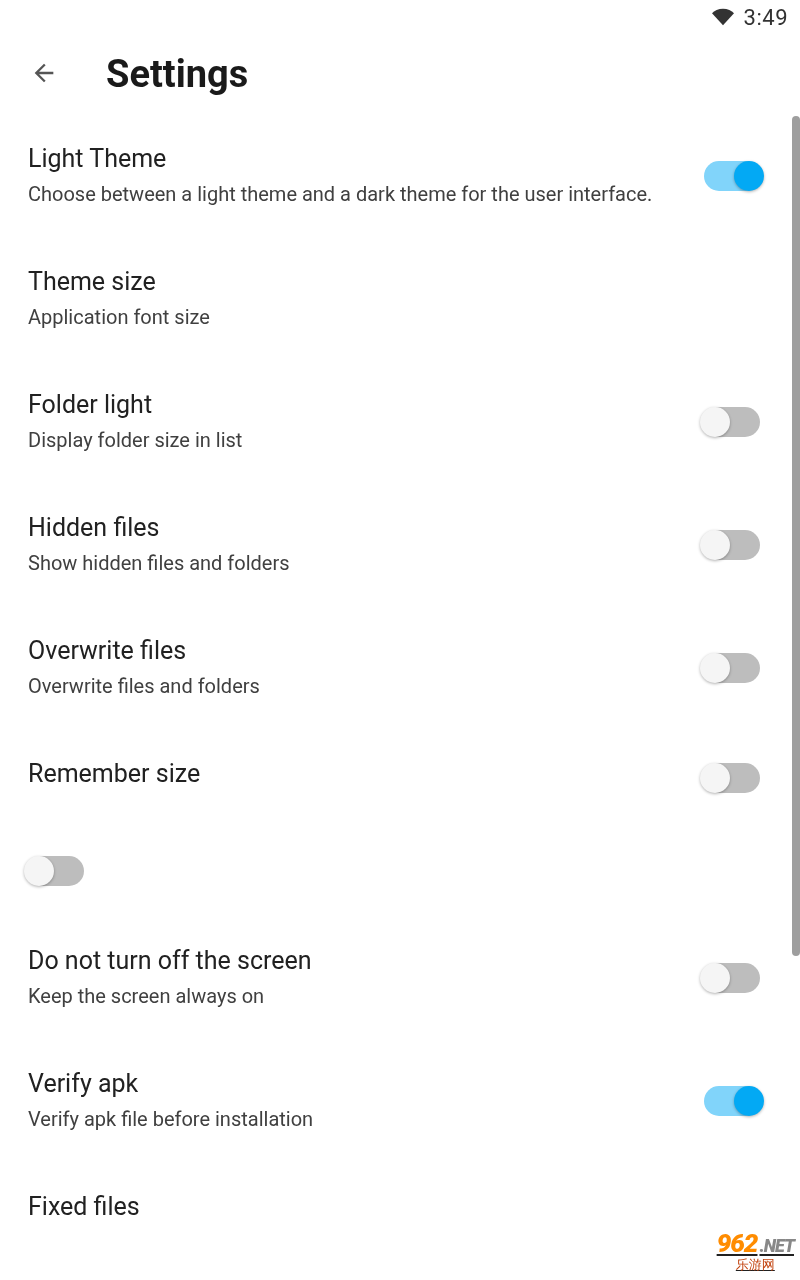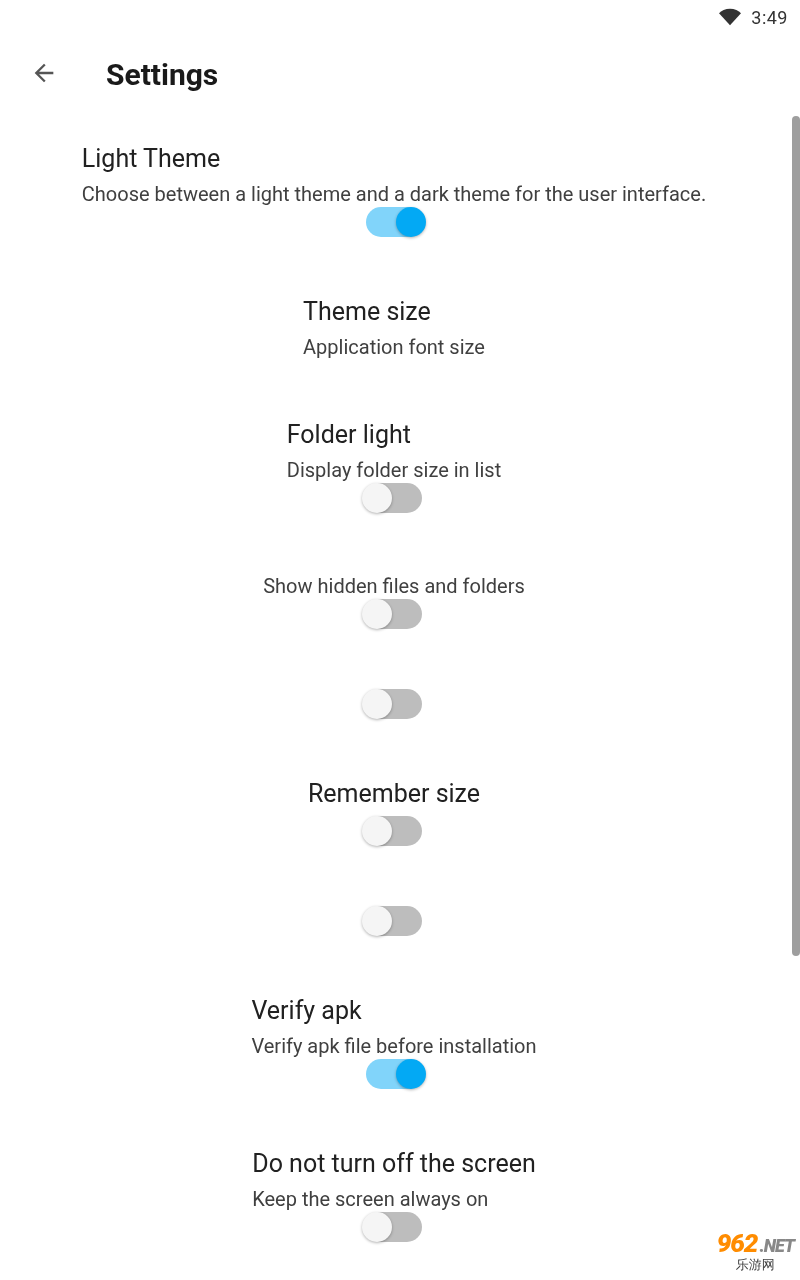--- a/index.html
+++ b/index.html
@@ -1,40 +1,40 @@
 <!DOCTYPE html>
 <html><head>
 <meta charset="utf-8">
 <style>
   * { margin: 0; padding: 0; box-sizing: border-box; }
   html, body { width: 800px; height: 1280px; overflow: hidden; background: #fff; font-family: Roboto, "Helvetica Neue", Arial, sans-serif; color: #212121; }
   .status-bar { height: 34px; display: flex; justify-content: flex-end; align-items: center; padding: 0 12px; gap: 10px; }
   .status-bar .wifi svg { width: 22px; height: 22px; display: block; }
-  .status-bar .time { font-size: 18px; color: #333; letter-spacing: 0.5px; }
+  .status-bar .time { font-size: 22px; color: #333; letter-spacing: 0.5px; }
   .app-bar { height: 80px; display: flex; align-items: center; padding: 0 20px; }
   .app-bar .back { width: 48px; height: 48px; display: flex; align-items: center; justify-content: center; border: none; background: transparent; cursor: pointer; }
   .app-bar .back svg { width: 28px; height: 28px; }
-  .app-bar .title { font-size: 30px; font-weight: 700; margin-left: 38px; color: #1a1a1a; }
+  .app-bar .title { font-size: 38px; font-weight: 700; margin-left: 38px; color: #1a1a1a; }
   .scroll-wrap { position: relative; height: calc(1280px - 34px - 80px); }
   .scrollbar { position: absolute; right: 0; top: 2px; width: 8px; height: 840px; background: #9e9e9e; border-radius: 4px; }
   .list { padding: 0 0 0 0; }
-  .row { display: flex; align-items: center; padding: 30px 40px 30px 28px; flex-direction: column; }
+  .row { display: flex; align-items: center; padding: 30px 40px 30px 28px; }
   .row .txt { flex: 1; min-width: 0; }
   .row .primary { font-size: 25px; color: #212121; margin-bottom: 8px; }
   .row .secondary { font-size: 20px; color: #404040; line-height: 1.3; }
   .toggle { width: 56px; height: 30px; border-radius: 15px; position: relative; flex-shrink: 0; border: none; cursor: pointer; }
   .toggle .knob { position: absolute; width: 30px; height: 30px; border-radius: 50%; top: 0; box-shadow: 0 1px 3px rgba(0,0,0,0.3); }
   .toggle.off { background: #bdbdbd; }
   .toggle.off .knob { left: -4px; background: #f5f5f5; }
   .toggle.on { background: #81d4fa; }
   .toggle.on .knob { right: -4px; background: #03a9f4; }
-  .watermark { position: absolute; right: 6px; bottom: 6px; text-align: center; pointer-events: none; }
+  .watermark { position: absolute; right: 6px; bottom: 6px; text-align: center; pointer-events: none; text-decoration: underline; }
   .watermark .wm1 { font-size: 26px; font-weight: 900; font-style: italic; color: #ff8c00; letter-spacing: -1px; }
   .watermark .wm1 .net { color: #888; font-size: 18px; margin-left: 2px; }
-  .watermark .wm2 { font-size: 13px; color: #404040; margin-top: -2px; }
+  .watermark .wm2 { font-size: 13px; color: #c2410c; margin-top: -2px; }
 </style>
 </head>
 <body>
 
 <div class="status-bar">
   <span class="wifi">
     <svg viewBox="0 0 24 24">
         <path fill="#333" d="M12 3C7 3 2.5 5 0 8l12 13L24 8c-2.5-3-7-5-12-5z"></path>
       </svg>
   </span>
@@ -73,59 +73,64 @@
         <div class="txt">
           <div class="primary">Folder light</div>
           <div class="secondary">Display folder size in list</div>
         </div>
         <button class="toggle off">
           <span class="knob"></span>
         </button>
       </div>
       <div class="row">
         <div class="txt">
+          <div class="primary">Hidden files</div>
           <div class="secondary">Show hidden files and folders</div>
         </div>
         <button class="toggle off">
           <span class="knob"></span>
         </button>
       </div>
       <div class="row">
+        <div class="txt">
+          <div class="primary">Overwrite files</div>
+          <div class="secondary">Overwrite files and folders</div>
+        </div>
         <button class="toggle off">
           <span class="knob"></span>
         </button>
       </div>
       <div class="row">
         <div class="txt">
           <div class="primary">Remember size</div>
         </div>
         <button class="toggle off">
           <span class="knob"></span>
         </button>
       </div>
       <div class="row">
         <button class="toggle off">
           <span class="knob"></span>
         </button>
       </div>
       <div class="row">
         <div class="txt">
-          <div class="primary">Verify apk</div>
-          <div class="secondary">Verify apk file before installation</div>
+          <div class="primary">Do not turn off the screen</div>
+          <div class="secondary">Keep the screen always on</div>
         </div>
-        <button class="toggle on">
+        <button class="toggle off">
           <span class="knob"></span>
         </button>
       </div>
       <div class="row">
         <div class="txt">
-          <div class="primary">Do not turn off the screen</div>
-          <div class="secondary">Keep the screen always on</div>
+          <div class="primary">Verify apk</div>
+          <div class="secondary">Verify apk file before installation</div>
         </div>
-        <button class="toggle off">
+        <button class="toggle on">
           <span class="knob"></span>
         </button>
       </div>
       <div class="row">
         <div class="txt">
           <div class="primary">Fixed files</div>
         </div>
       </div>
     </div>
   <div class="scrollbar"></div>

